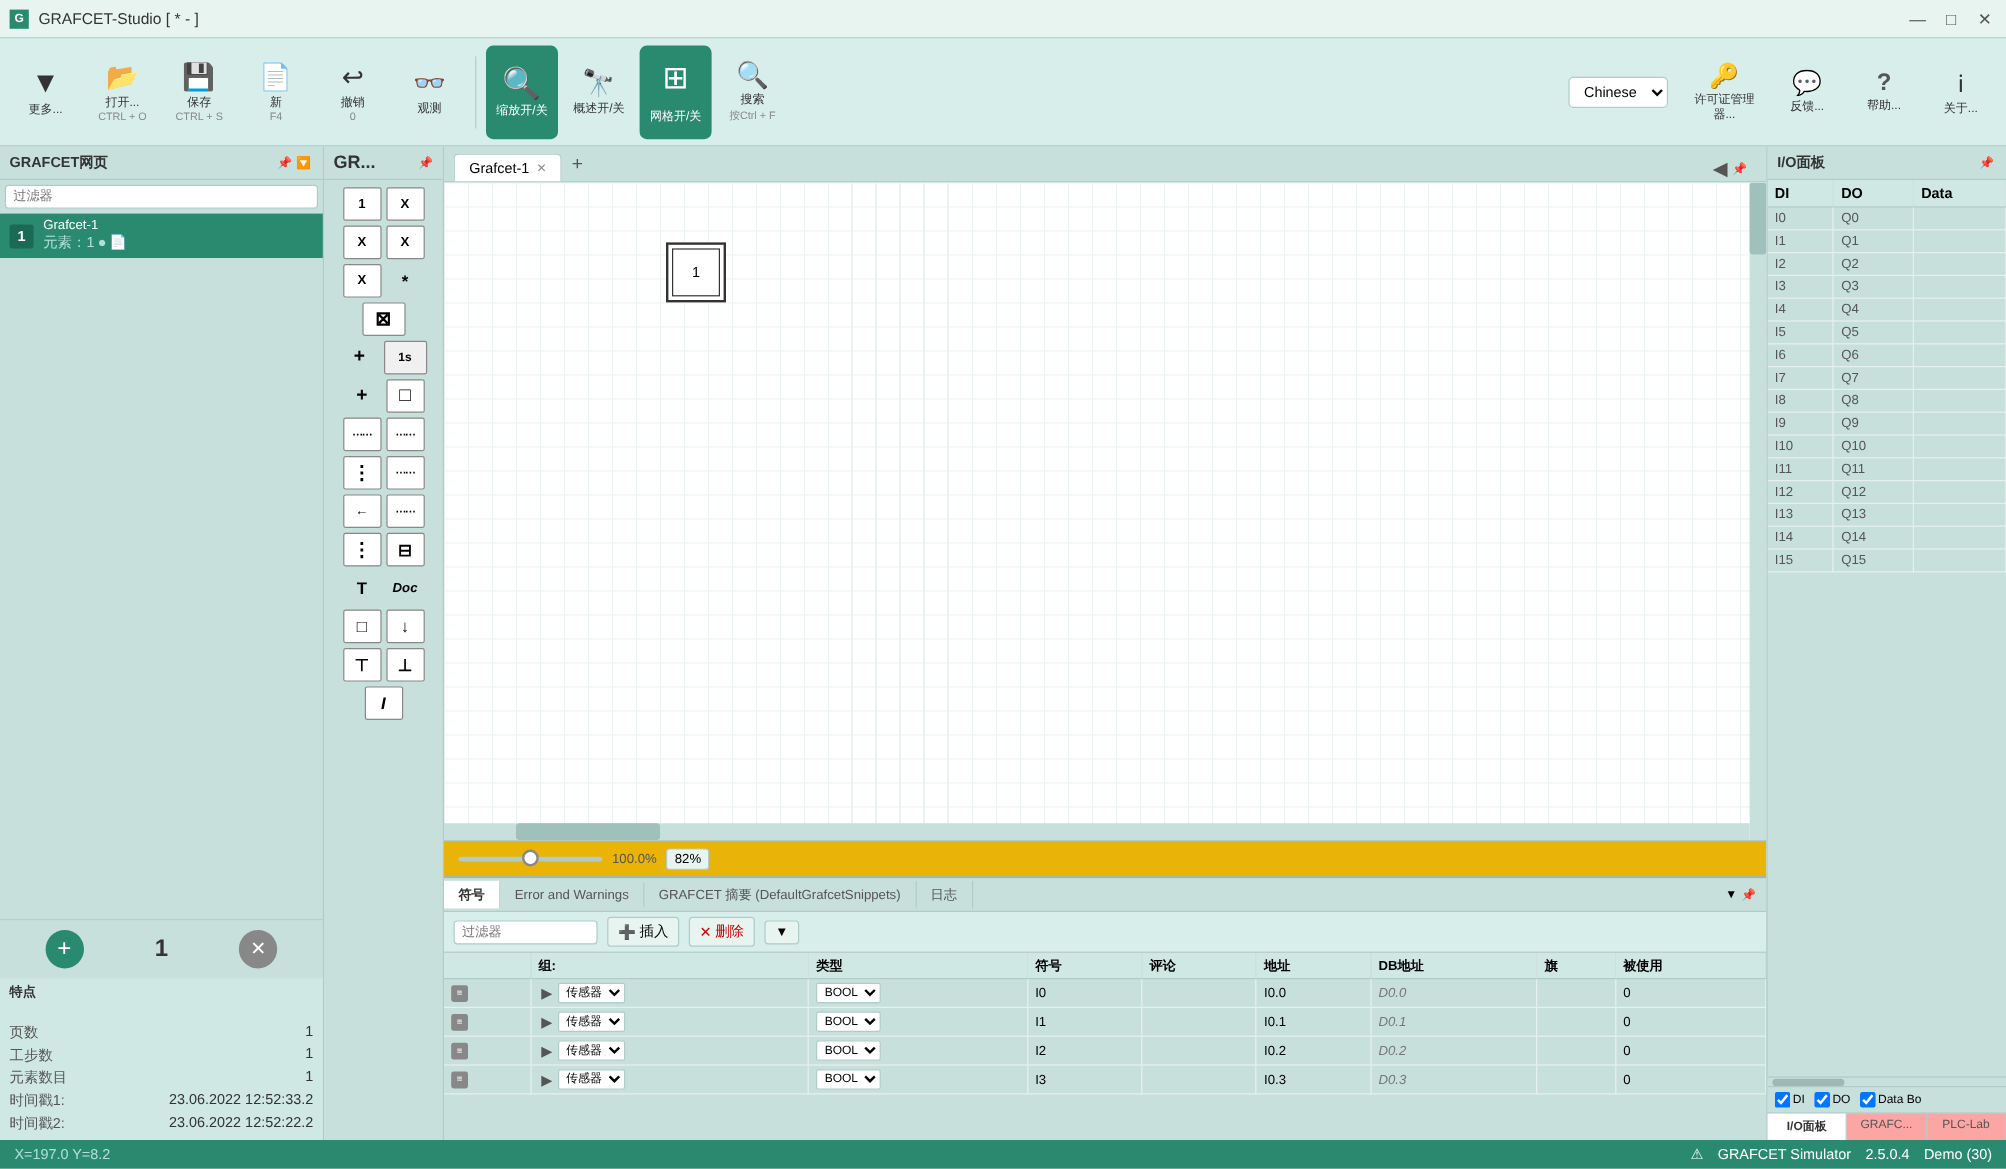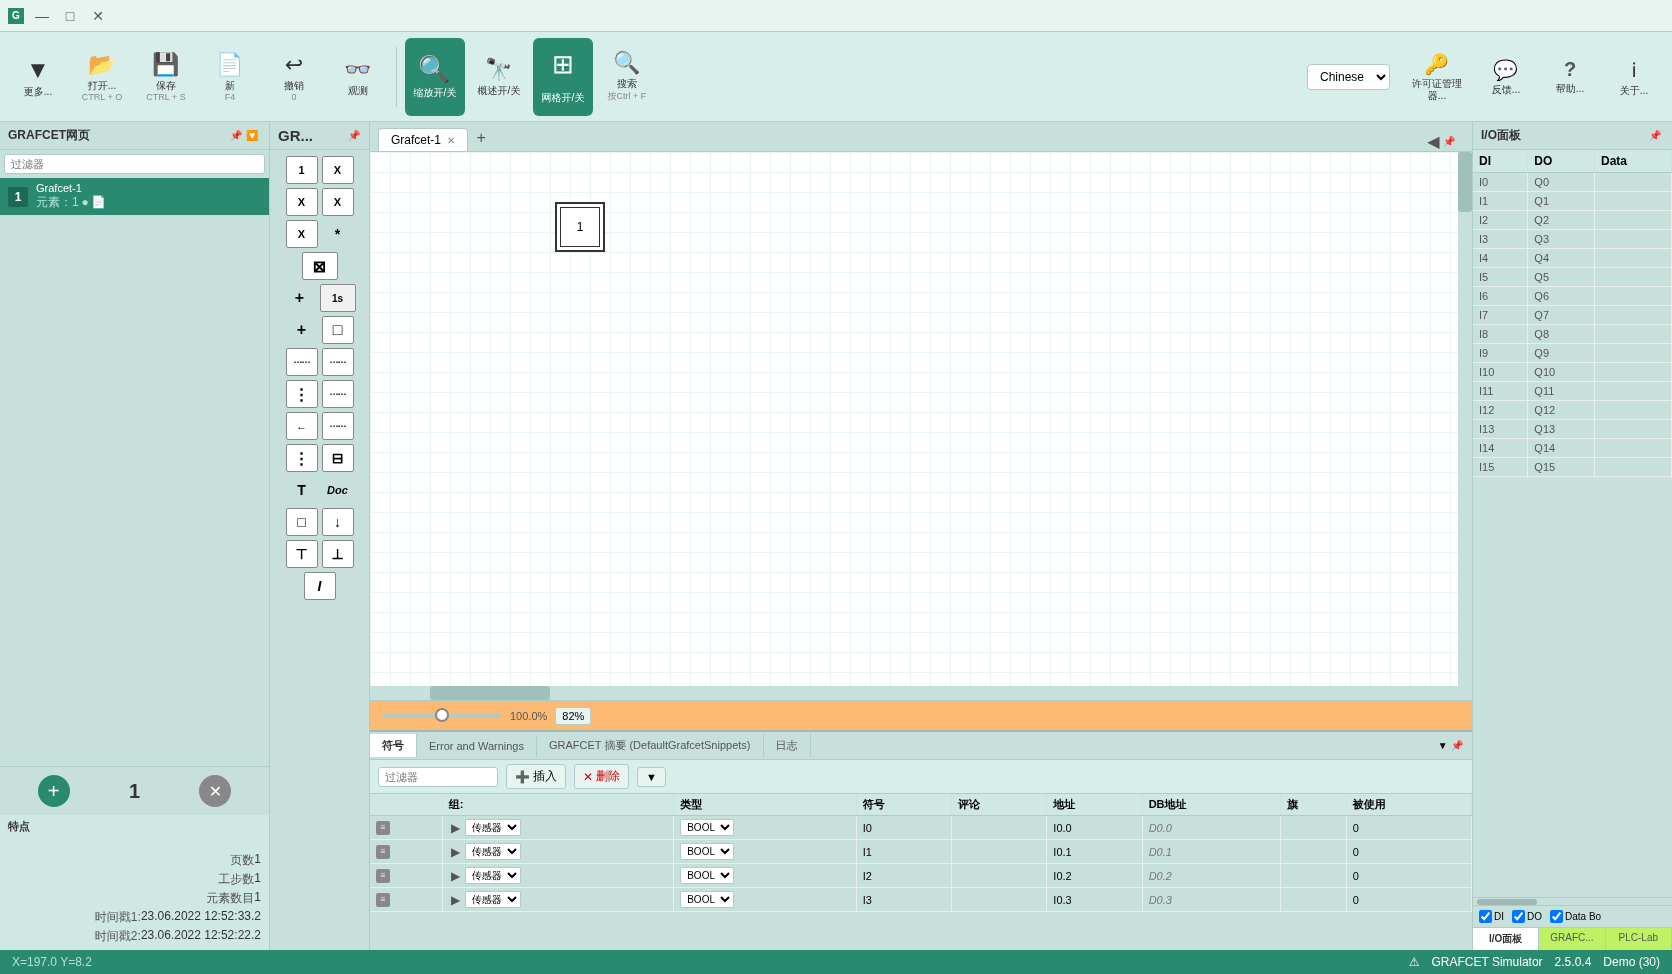--- a/index.html
+++ b/index.html
@@ -51,39 +51,39 @@
     .tool-item.doc-text { border: none; background: none; font-size: 11px; font-style: italic; }
 
     
     .left-bottom { border-top: 1px solid #b0ccc8; }
     .add-remove-row { display: flex; align-items: center; justify-content: space-around; padding: 8px; background: #c8e0dc; }
     .add-btn { width: 32px; height: 32px; border-radius: 50%; border: none; background: #2a8a70; color: white; font-size: 20px; cursor: pointer; display: flex; align-items: center; justify-content: center; }
     .page-num { font-size: 20px; font-weight: bold; color: #333; }
     .del-btn { width: 32px; height: 32px; border-radius: 50%; border: none; background: #888; color: white; font-size: 16px; cursor: pointer; display: flex; align-items: center; justify-content: center; }
     .props-panel { padding: 4px 8px; background: #d0e8e4; }
     .props-header { font-size: 11px; font-weight: bold; color: #333; margin-bottom: 17px; }
-    .props-row { display: flex; justify-content: flex-end; font-size: 10px; color: #444; padding: 1px 0; }
+    .props-row { display: flex; justify-content: space-between; font-size: 10px; color: #444; padding: 1px 0; }
     .props-row .prop-name { color: #555; }
     .props-row .prop-val { color: #333; }
 
     
     .center-area { flex: 1; display: flex; flex-direction: column; overflow: hidden; }
     .tabs-bar { background: #c8e0dc; height: 30px; display: flex; align-items: flex-end; padding: 0 8px; border-bottom: 1px solid #b0ccc8; }
     .tab { padding: 4px 12px; background: white; border: 1px solid #b0ccc8; border-bottom: none; border-radius: 4px 4px 0 0; display: flex; align-items: center; gap: 6px; cursor: pointer; font-size: 11px; }
     .tab .tab-close { font-size: 10px; color: #888; cursor: pointer; }
     .tab-add { padding: 4px 8px; font-size: 16px; color: #555; cursor: pointer; }
     .canvas-area { flex: 1; background: white; position: relative; overflow: hidden; }
     .canvas-grid { position: absolute; inset: 0; background-image: linear-gradient(#e8f4f0 1px, transparent 1px), linear-gradient(90deg, #e8f4f0 1px, transparent 1px); background-size: 20px 20px; }
     .grafcet-step { position: absolute; top: 50px; left: 185px; width: 50px; height: 50px; border: 2px solid #333; display: flex; align-items: center; justify-content: center; font-size: 14px; cursor: pointer; background: white; }
     .grafcet-step::after { content: ''; position: absolute; inset: 3px; border: 1px solid #333; }
     .grafcet-step .step-num { position: relative; z-index: 1; font-size: 12px; }
     .canvas-scrollbar-v { position: absolute; right: 0; top: 0; bottom: 0; width: 14px; background: #c8e0dc; }
     .canvas-scrollbar-h { position: absolute; left: 0; right: 14px; bottom: 0; height: 14px; background: #c8e0dc; }
     .scroll-thumb { background: #a0c0bc; border-radius: 3px; }
-    .zoom-bar { height: 30px; background: #fdba74; display: flex; align-items: center; padding: 0 12px; gap: 8px; border-top: 1px solid #b0ccc8; }
+    .zoom-bar { height: 30px; background: #eab308; display: flex; align-items: center; padding: 0 12px; gap: 8px; border-top: 1px solid #b0ccc8; }
     .zoom-slider { flex: 0 0 120px; height: 4px; background: #b0ccc8; border-radius: 2px; position: relative; cursor: pointer; }
     .zoom-thumb { position: absolute; left: 50%; top: -6px; width: 14px; height: 14px; background: white; border: 2px solid #888; border-radius: 50%; transform: translateX(-50%); cursor: pointer; }
     .zoom-pct { font-size: 11px; color: #555; }
     .zoom-box { padding: 2px 6px; border: 1px solid #b0ccc8; background: #e8f4f0; font-size: 11px; border-radius: 3px; }
 
     
     .bottom-panel { height: 220px; border-top: 2px solid #a0b8b4; display: flex; flex-direction: column; }
     .bottom-tabs { background: #c8e0dc; height: 28px; display: flex; align-items: center; border-bottom: 1px solid #b0ccc8; }
     .bottom-tab { padding: 4px 12px; font-size: 11px; cursor: pointer; color: #555; border-right: 1px solid #b0ccc8; }
     .bottom-tab.active { background: white; color: #333; font-weight: bold; }
@@ -99,41 +99,42 @@
 
     
     .right-panel { width: 200px; border-left: 1px solid #b0ccc8; display: flex; flex-direction: column; }
     .io-table { flex: 1; overflow-y: auto; }
     .io-table table { width: 100%; border-collapse: collapse; }
     .io-table th { background: #d0e8e4; padding: 4px 6px; font-size: 12px; font-weight: bold; border-bottom: 1px solid #b0ccc8; border-right: 1px solid #d0e0dc; text-align: left; }
     .io-table td { padding: 3px 6px; font-size: 11px; border-bottom: 1px solid #e8f0ee; border-right: 1px solid #e8f0ee; color: #555; }
     .io-footer { background: #c8e0dc; padding: 4px 6px; border-top: 1px solid #b0ccc8; display: flex; align-items: center; gap: 8px; flex-wrap: wrap; }
     .io-check { display: flex; align-items: center; gap: 2px; font-size: 10px; }
     .io-bottom-tabs { display: flex; border-top: 1px solid #b0ccc8; }
-    .io-bottom-tab { flex: 1; padding: 4px 2px; text-align: center; font-size: 10px; cursor: pointer; background: #bef264; border-right: 1px solid #b0ccc8; color: #555; }
+    .io-bottom-tab { flex: 1; padding: 4px 2px; text-align: center; font-size: 10px; cursor: pointer; background: #fca5a5; border-right: 1px solid #b0ccc8; color: #555; }
     .io-bottom-tab.active { background: white; color: #333; font-weight: bold; }
 
     
     .statusbar { height: 24px; background: #2a8a70; display: flex; align-items: center; padding: 0 12px; gap: 16px; color: white; font-size: 11px; }
     .status-coords { color: #b0e0d8; }
     .status-right { margin-left: auto; display: flex; align-items: center; gap: 12px; }
 
     
     ::-webkit-scrollbar { width: 8px; height: 8px; }
     ::-webkit-scrollbar-track { background: #d0e8e4; }
     ::-webkit-scrollbar-thumb { background: #a0b8b4; border-radius: 4px; }
 
     .row-handle { width: 14px; height: 14px; background: #888; color: white; display: flex; align-items: center; justify-content: center; font-size: 8px; border-radius: 2px; cursor: pointer; }
     .expand-arrow { width: 14px; height: 14px; display: flex; align-items: center; justify-content: center; cursor: pointer; color: #555; }
   </style>
 </head>
 <body>
 
 <div class="titlebar">
   <div class="titlebar-icon" style="background:#2a8a70;width:16px;height:16px;display:flex;align-items:center;justify-content:center;color:white;font-size:10px;font-weight:bold;">G</div>
+  <span class="titlebar-title">GRAFCET-Studio [ * - ]</span>
   <div class="titlebar-controls">
     <div class="titlebar-btn">—</div>
     <div class="titlebar-btn">□</div>
     <div class="titlebar-btn">✕</div>
   </div>
 </div>
 
 <div class="toolbar">
   <div class="toolbar-btn">
     <span class="icon">▼</span>

